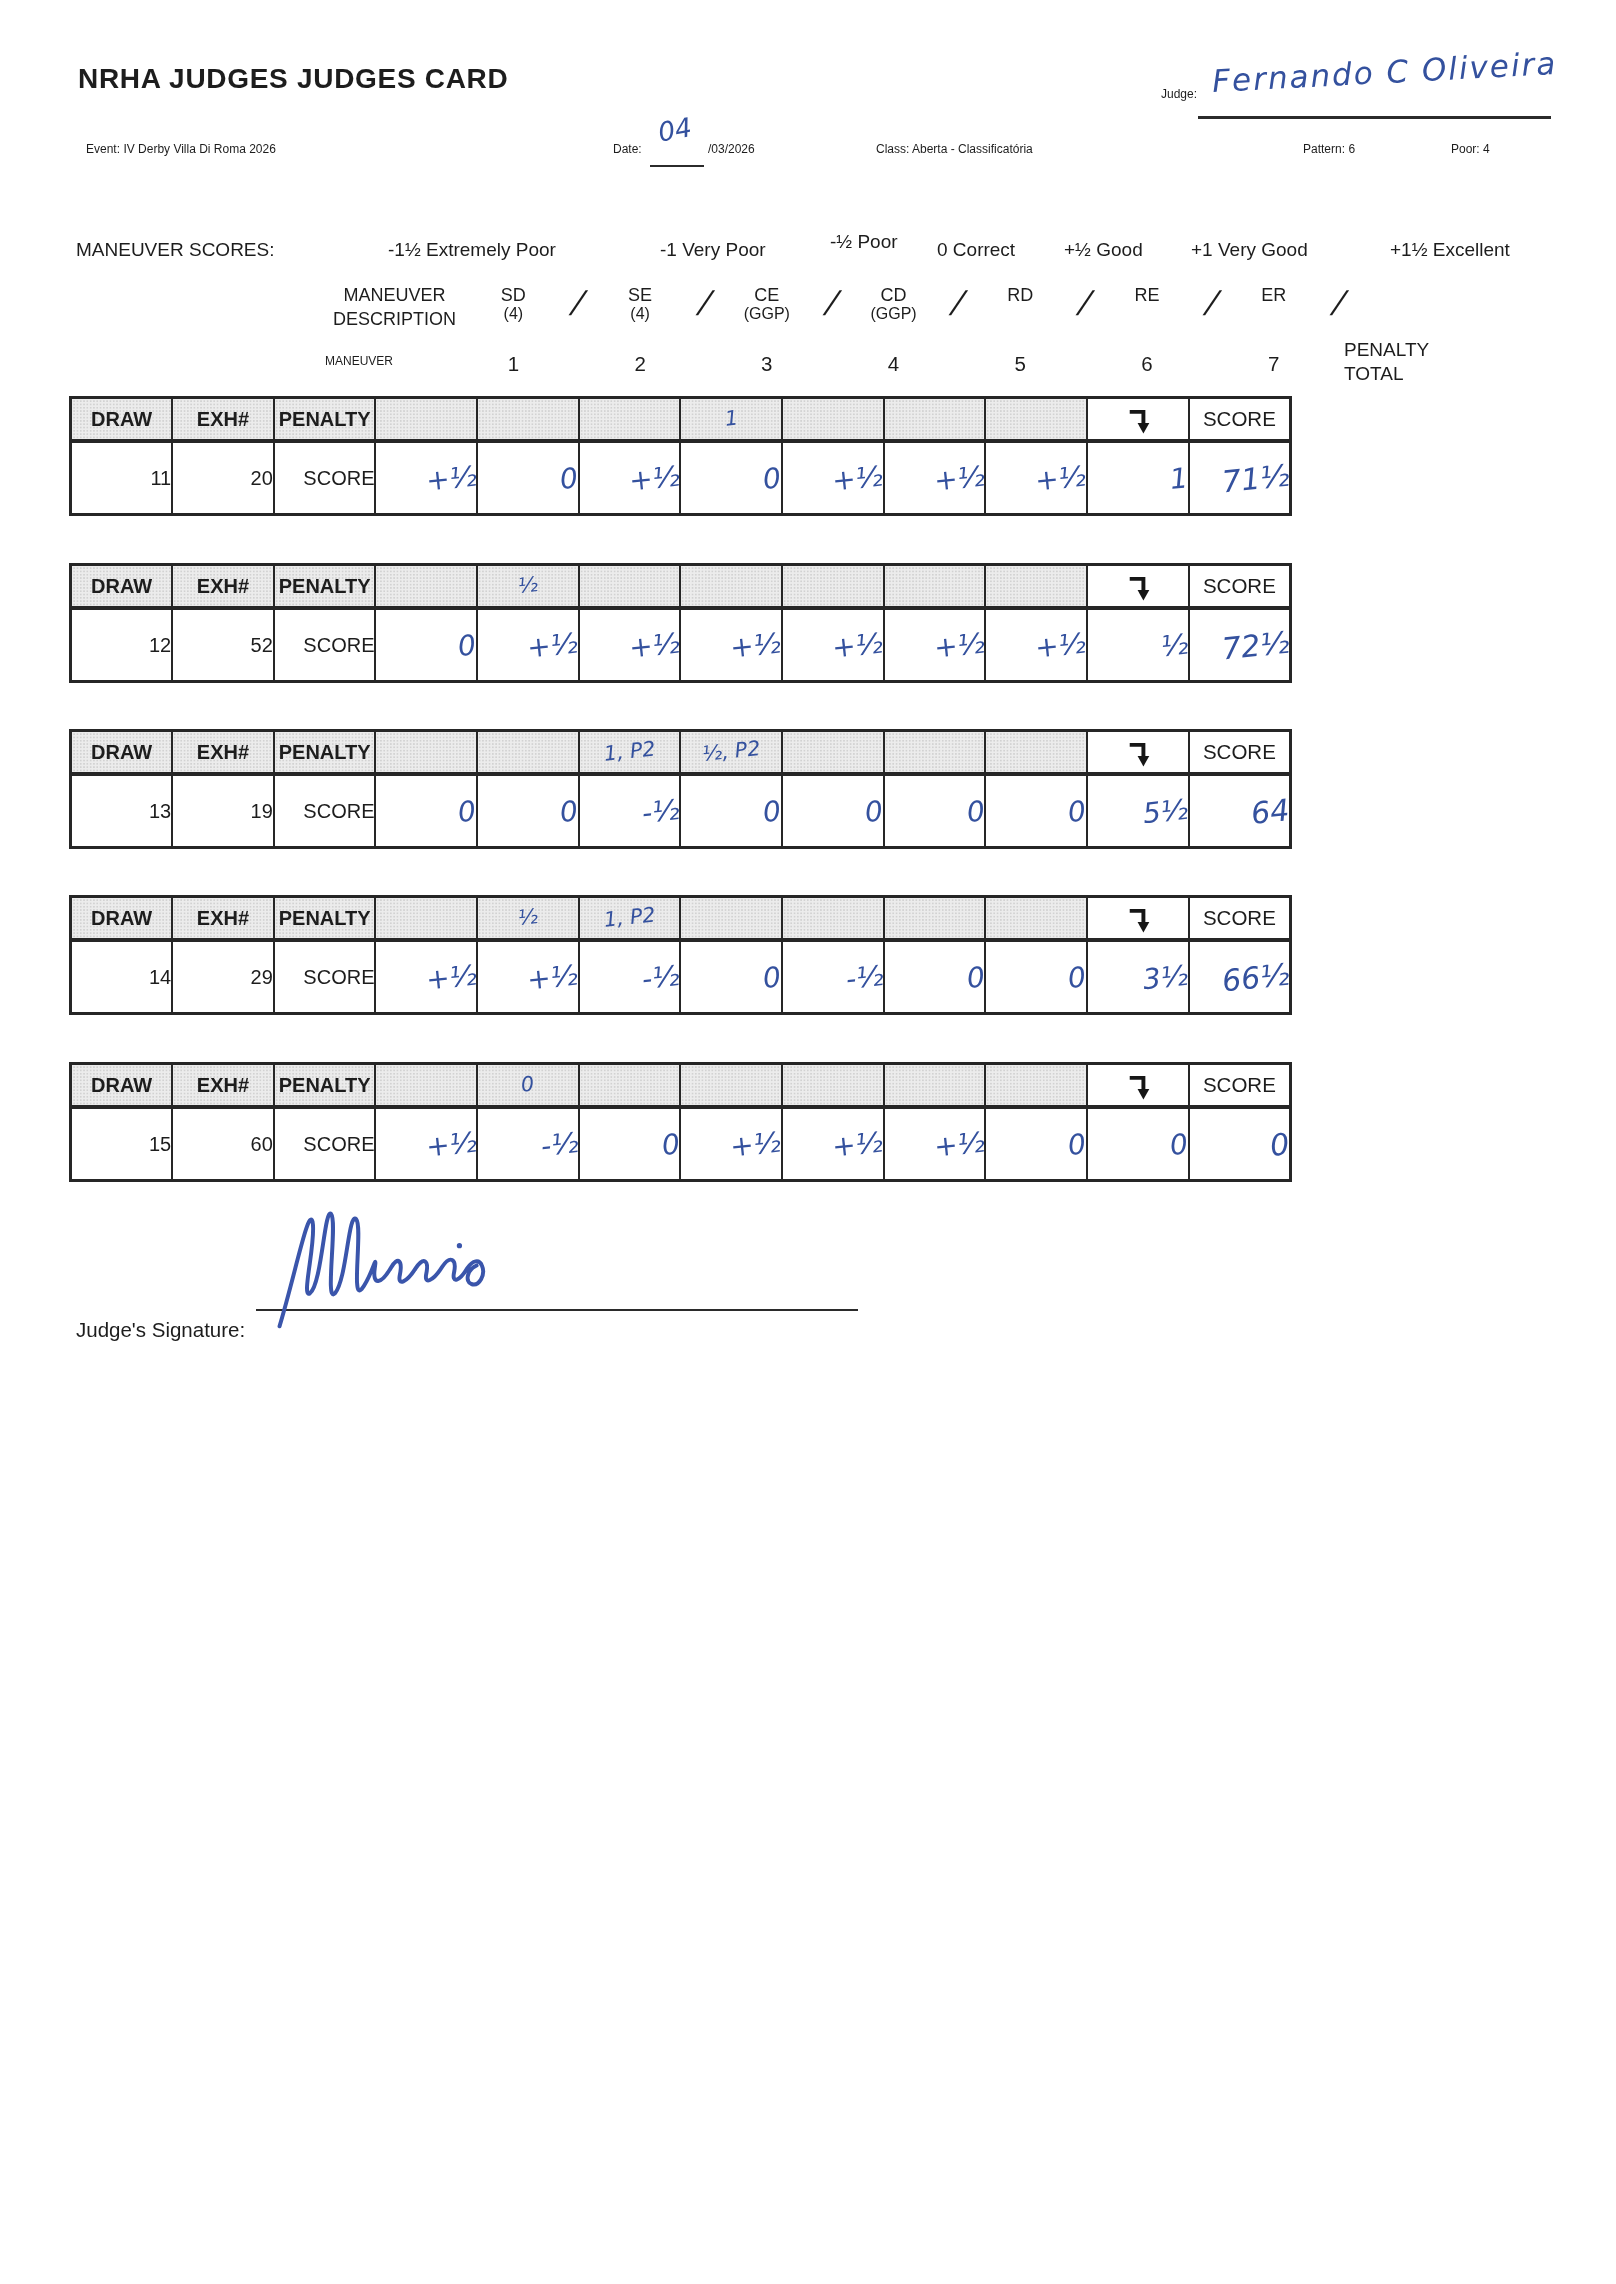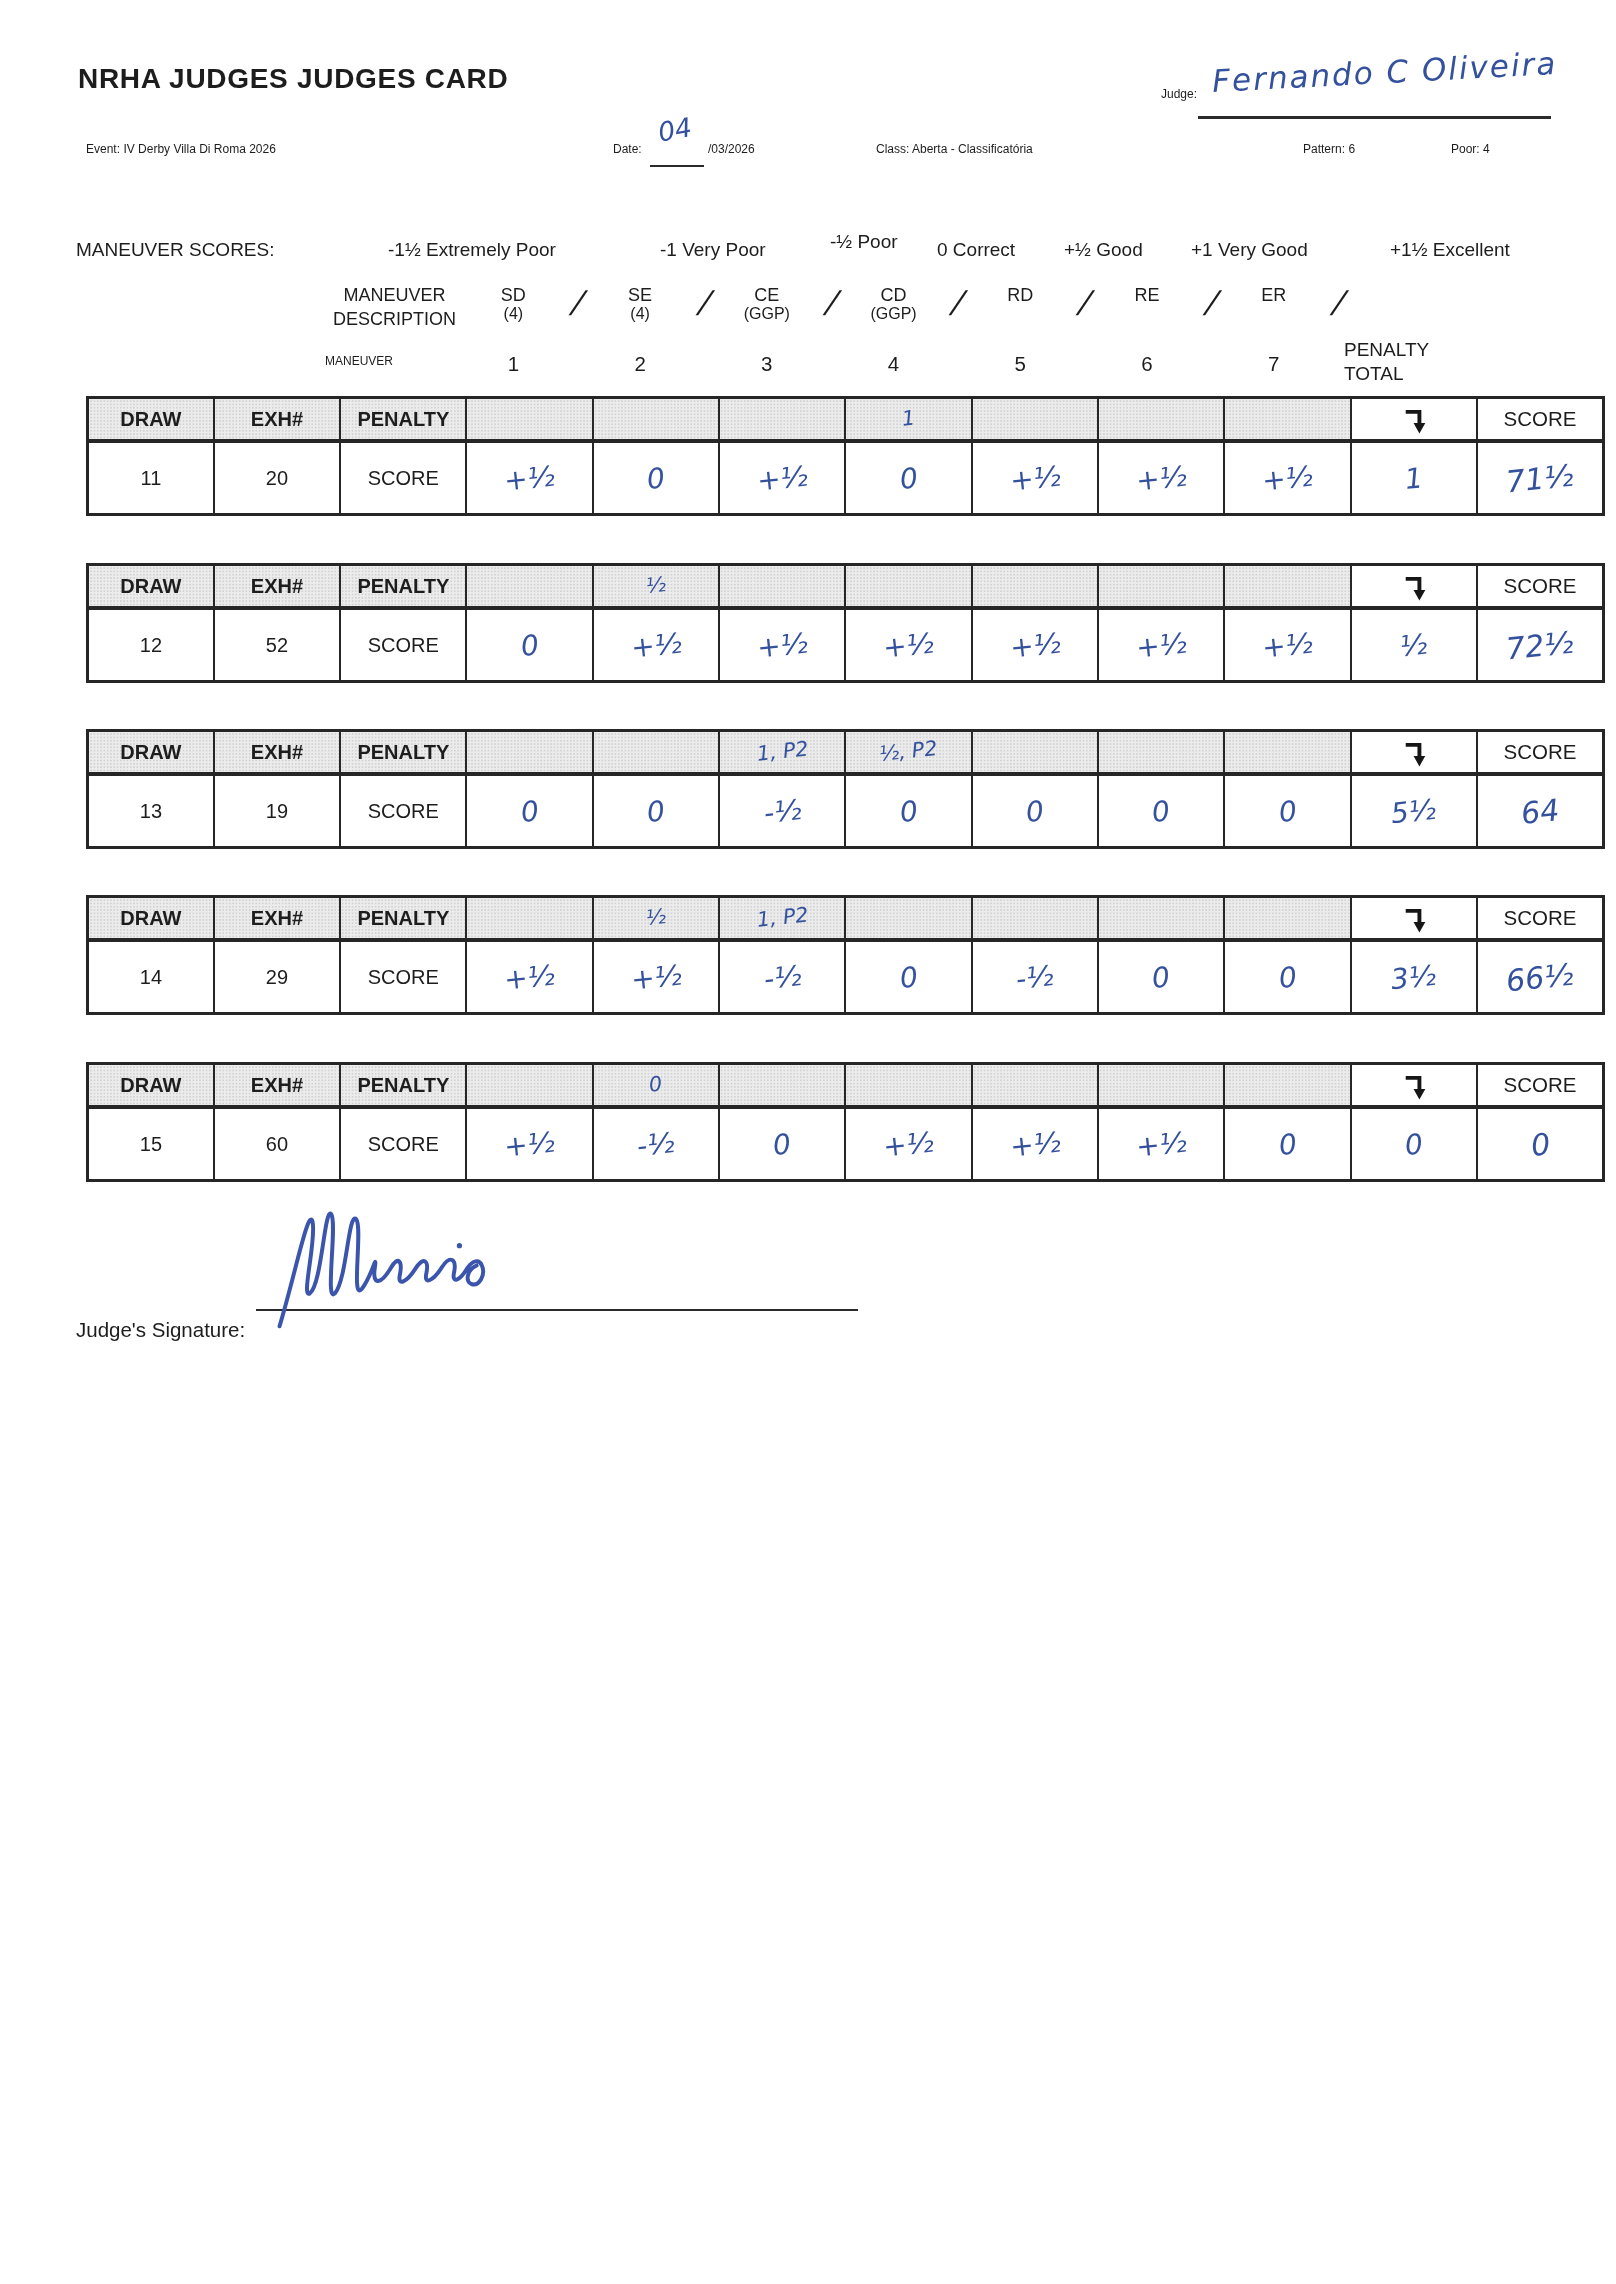--- a/index.html
+++ b/index.html
@@ -32,26 +32,26 @@
   .slot .code{font-size:18px; line-height:20px;}
   .slot .sub{font-size:16px; line-height:18.5px;}
   .slot .slash{
     position:absolute; right:-6px; top:-1.3px; font-size:34px; font-style:italic;
     transform:skewX(-12deg); font-family:"Liberation Sans",sans-serif;
   }
   .numslot{width:127px; text-align:center; font-size:20.5px;}
   .ptl{font-size:19px; line-height:24.4px;}
   
   table.score-table{
-    position:absolute; left:86px; width:1519px; table-layout:fixed;
+    position:absolute; left:69px; width:1223px; table-layout:fixed;
     border-collapse:collapse; border:3.3px solid #262626;
   }
   table.score-table td{border:2px solid #262626; padding:0; text-align:center; overflow:visible;}
   tr.r-hdr td{height:40px; border-bottom:4px solid #262626;}
-  tr.r-val td{height:70px;}
+  tr.r-val td{height:70px;text-align:right;}
   .shade{
     background-color:#ececec;
     background-image:radial-gradient(#d2d2d2 0.8px, transparent 0.8px);
     background-size:3.3px 3.3px;
   }
   .hd{font-size:20px; font-weight:bold;}
   .scorehead{font-size:20.5px;}
   .pv{font-size:20px;}
   .arrowcell svg{display:block; margin:4px auto 0 auto;}
   

